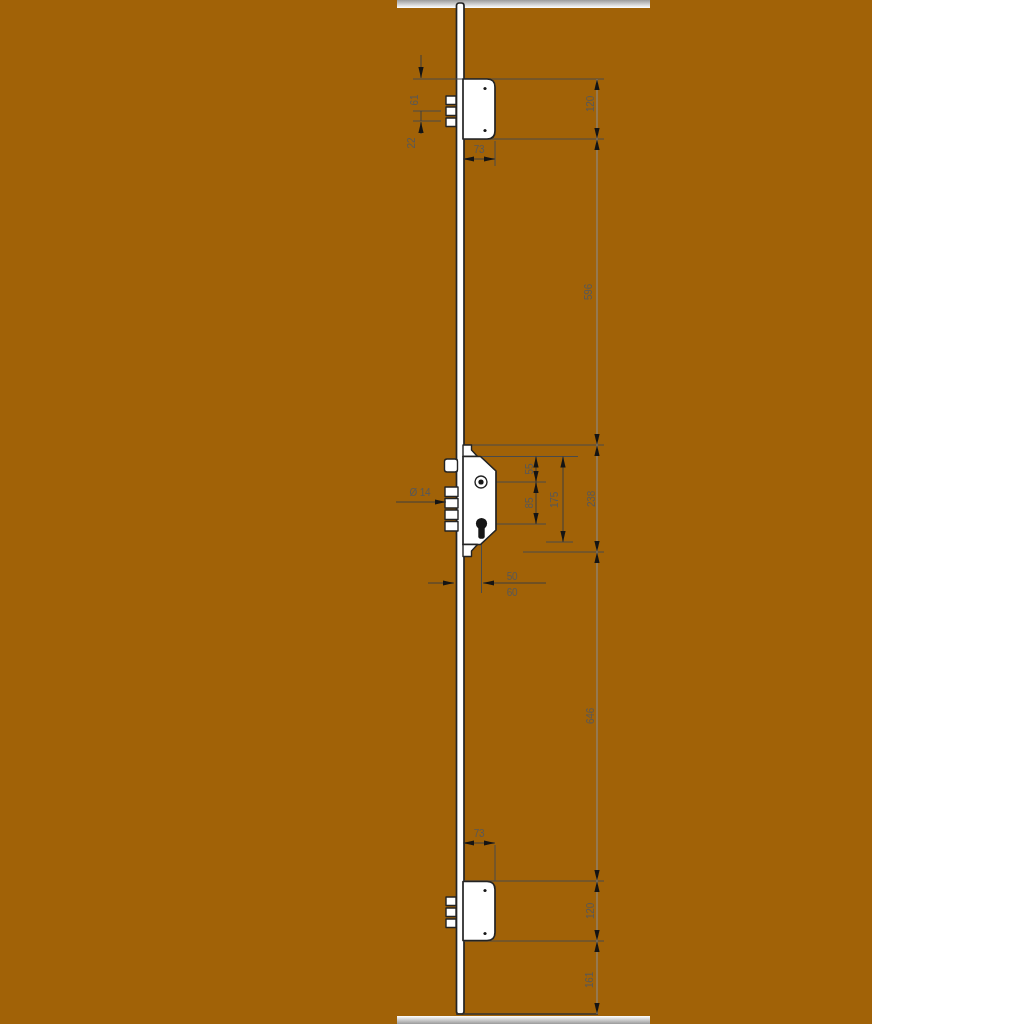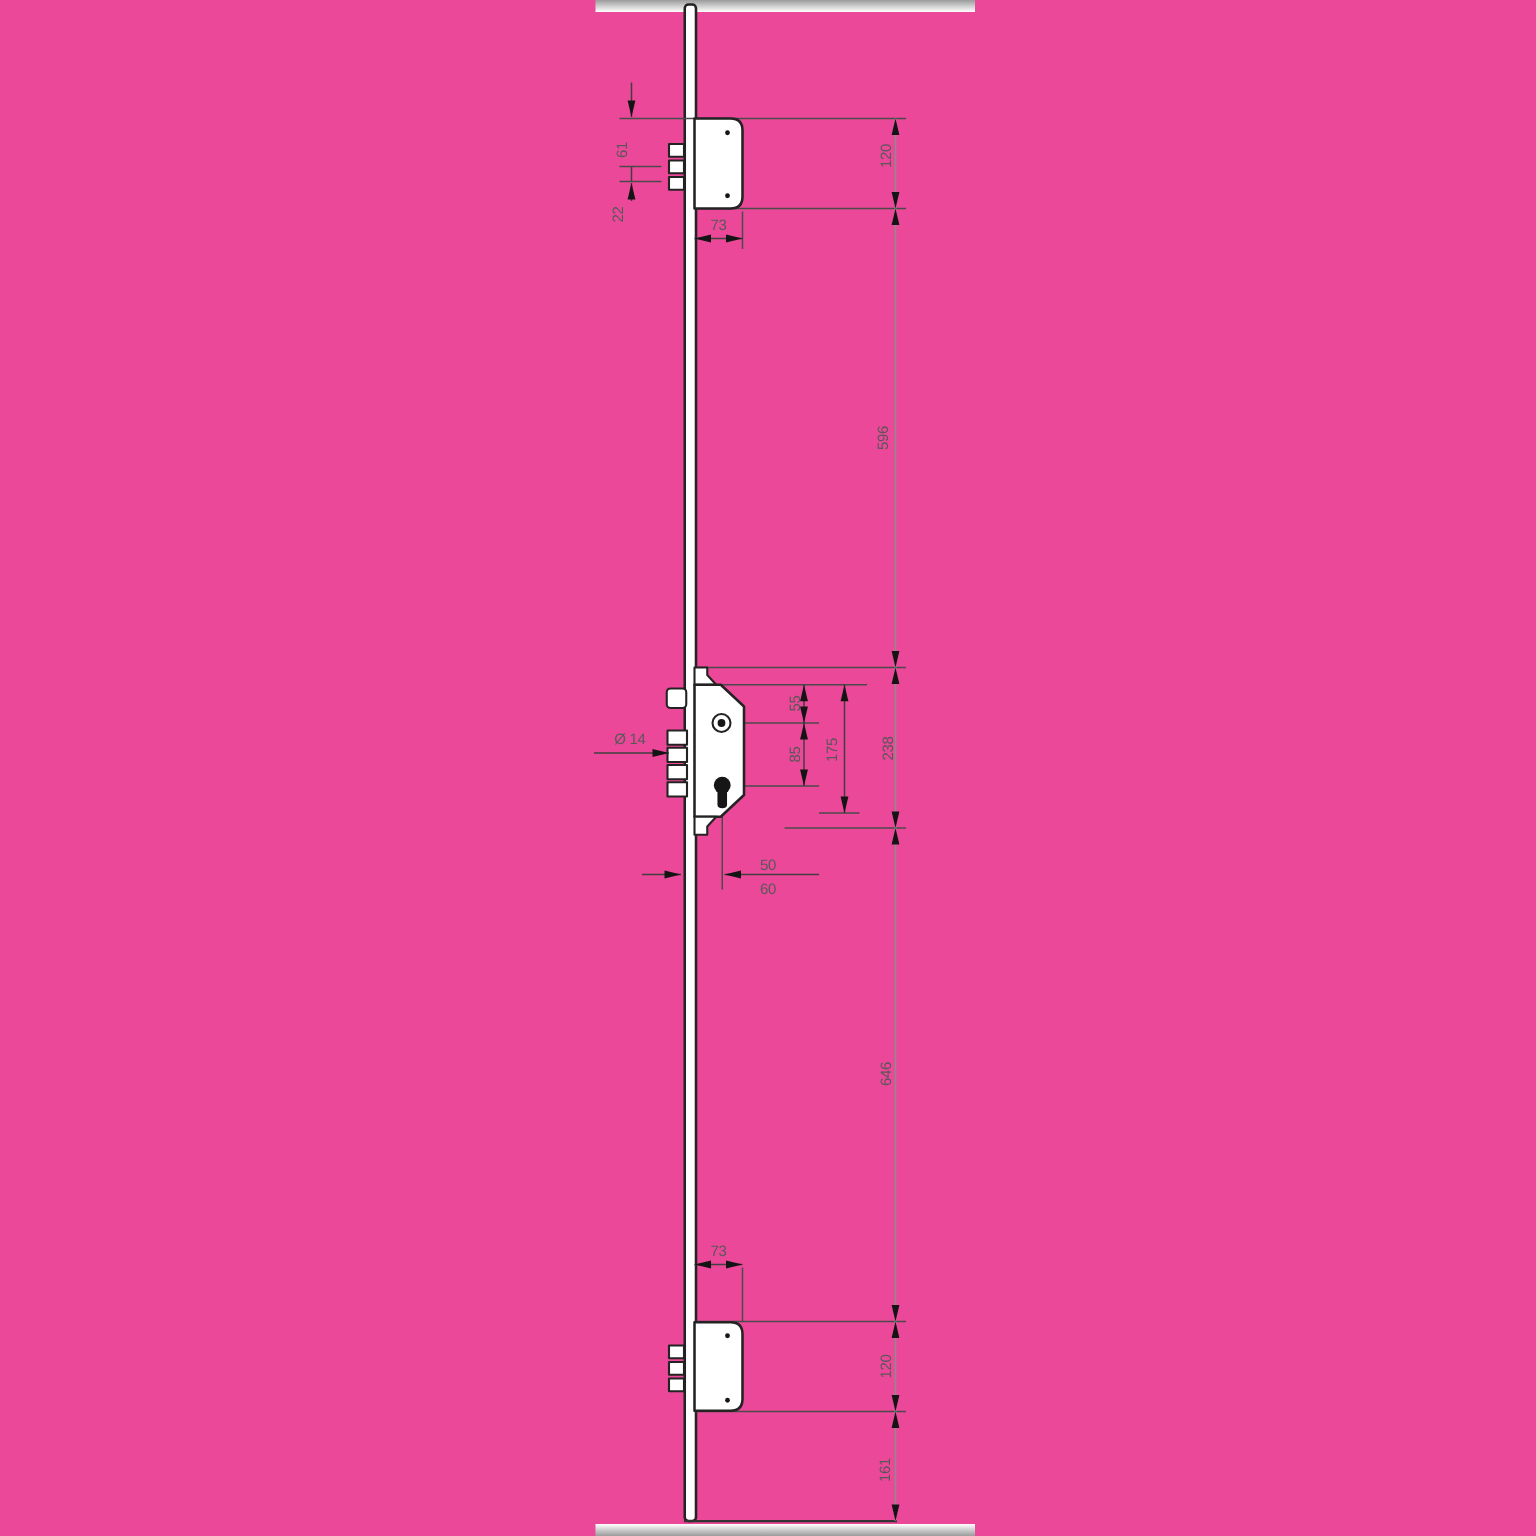--- a/index.html
+++ b/index.html
@@ -1,16 +1,16 @@
 <!DOCTYPE html>
 <html><head>
 <meta charset="utf-8">
 <style>
   html,body{margin:0;padding:0;background:#ffffff;}
-  .stage{position:relative;width:1024px;height:1024px;background:#ec4899;overflow:hidden;}
+  .stage{position:relative;width:872px;height:1024px;background:#a16207;overflow:hidden;}
   svg text{font-family:"Liberation Sans", sans-serif;font-size:10px;fill:#585858;letter-spacing:-0.2px;}
   .outline{fill:#ffffff;stroke:#232323;stroke-width:1.7;stroke-linejoin:round;}
   .thin-outline{fill:#ffffff;stroke:#232323;stroke-width:1.4;stroke-linejoin:round;}
   .ext{stroke:#4a4a4a;stroke-width:1;fill:none;}
   .dim{stroke:#3f3f3f;stroke-width:1;fill:none;}
   .chain{stroke:#8c8c8c;stroke-width:1.1;fill:none;}
   .solid{fill:#161616;stroke:none;}
 </style>
 </head>
 <body>

